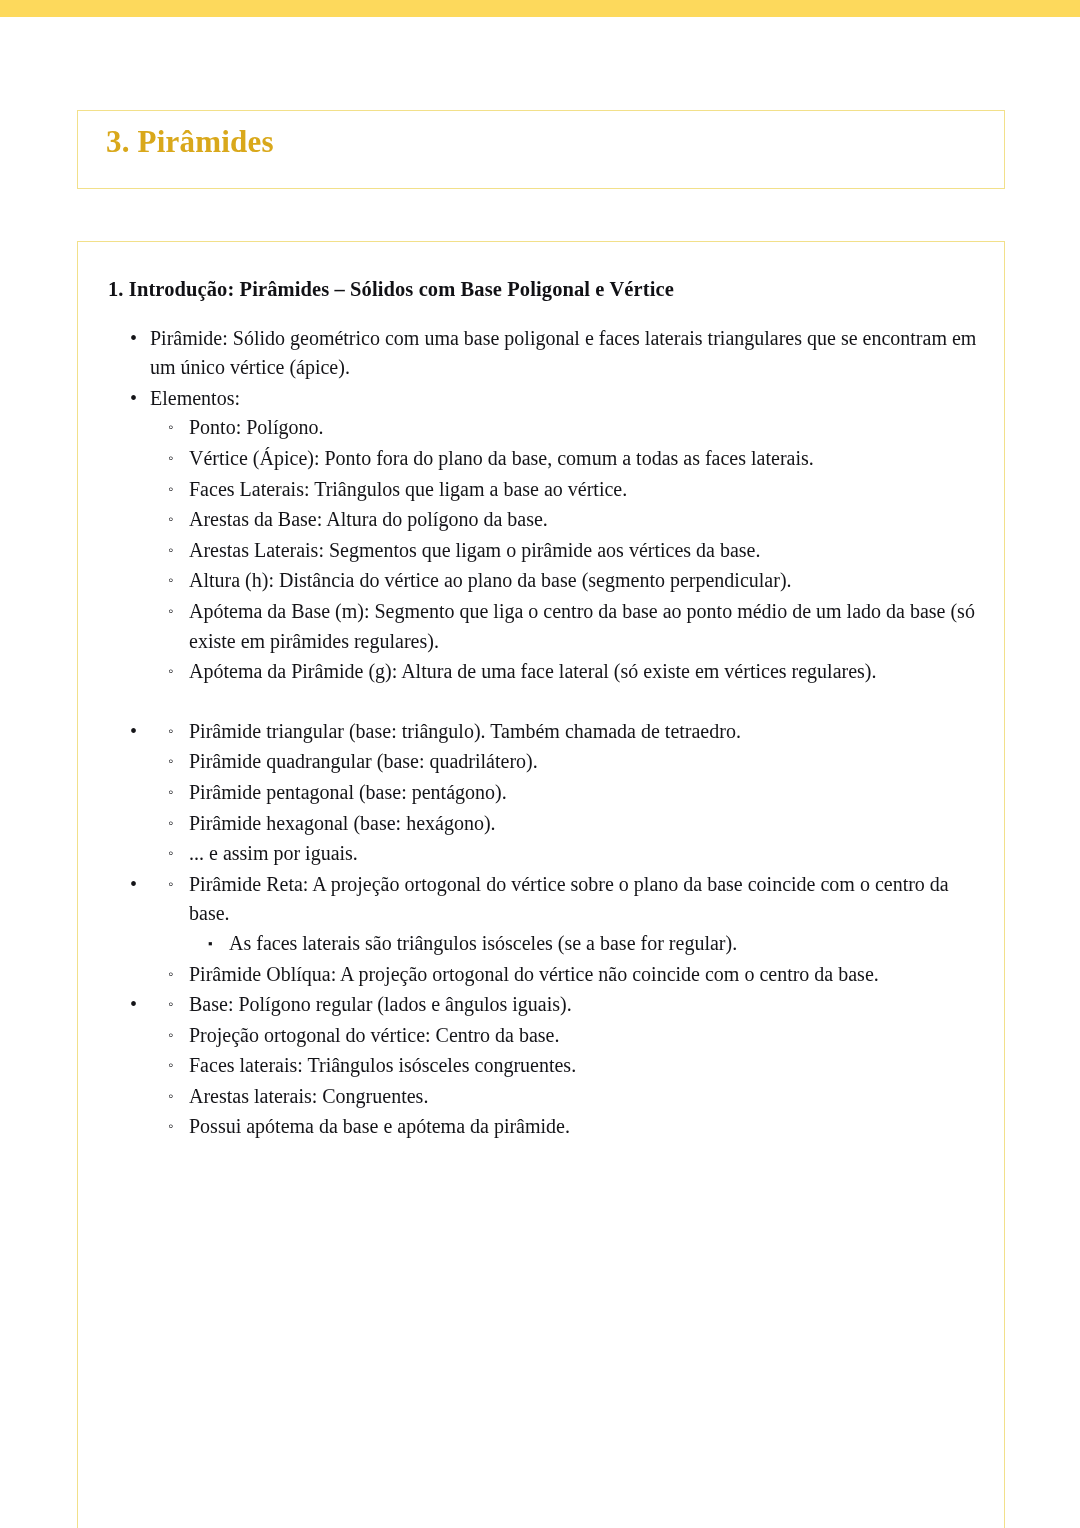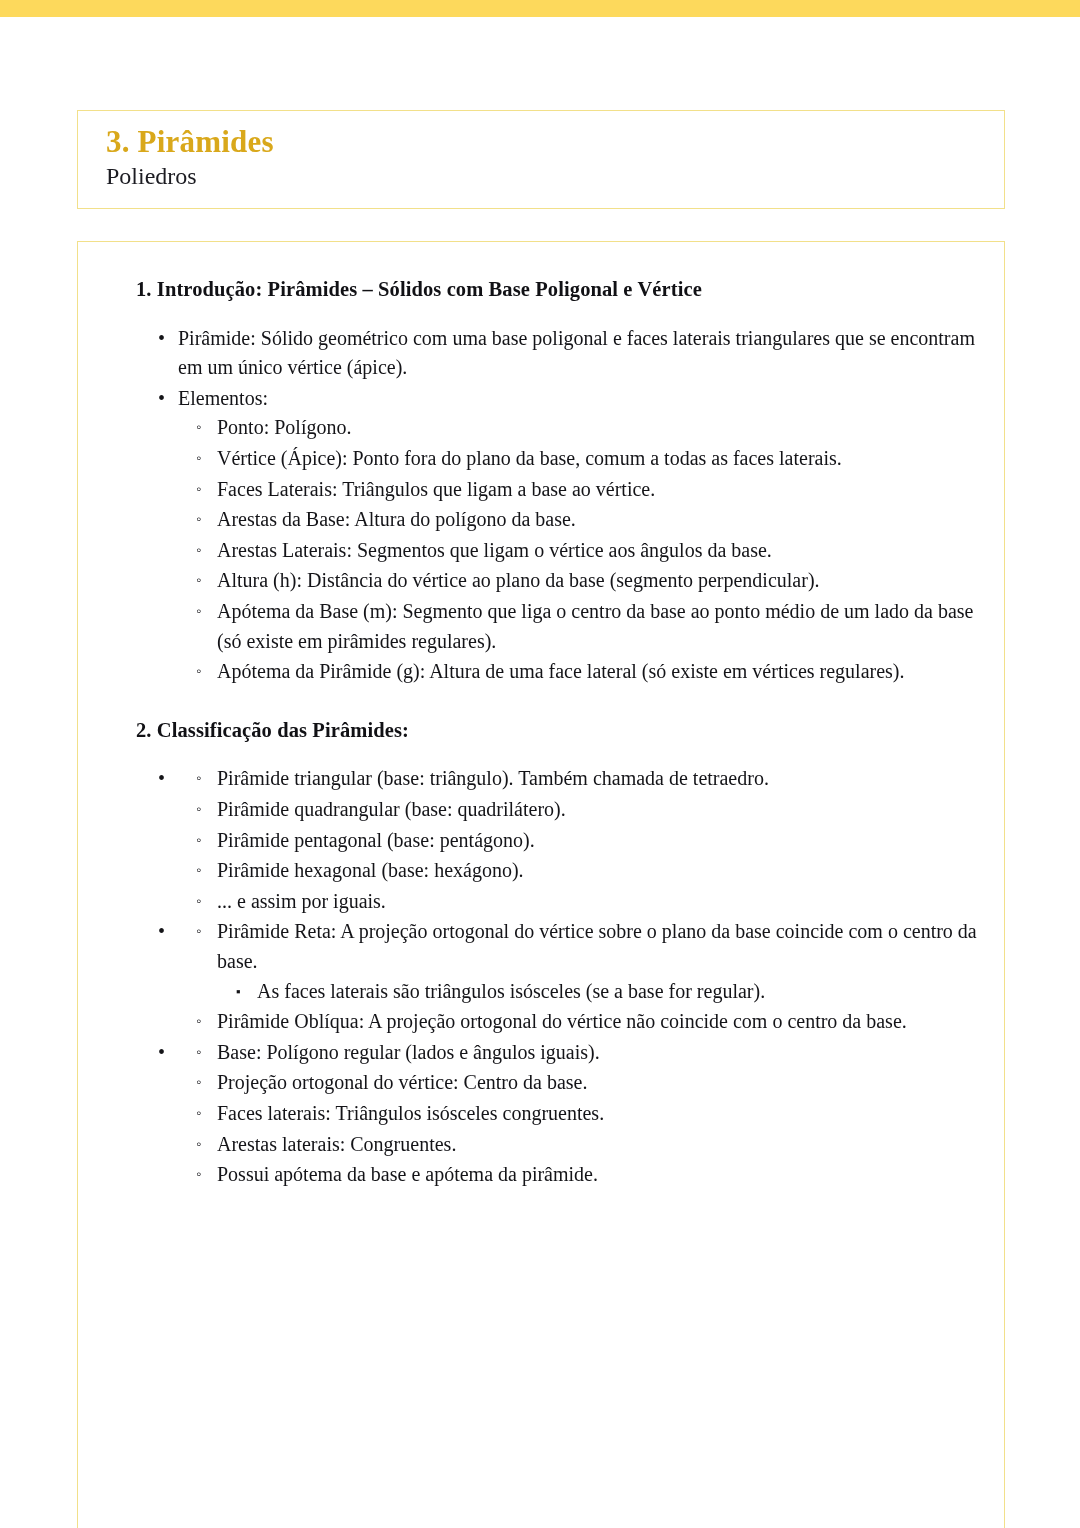--- a/index.html
+++ b/index.html
@@ -26,21 +26,21 @@
     height: 17px;
     background: #fdd95c;
   }
 
   
   .title-card {
     position: absolute;
     left: 77px;
     top: 110px;
     width: 928px;
-    height: 99px;
+    height: 79px;
     border: 1px solid #f2e08a;
     box-sizing: border-box;
     background: #ffffff;
   }
   .title-card-inner {
     padding: 14px 0 0 28px;
   }
   .doc-title {
     font-size: 31px;
     font-weight: 700;
@@ -61,21 +61,20 @@
   .content-card {
     position: absolute;
     left: 77px;
     top: 241px;
     width: 928px;
     height: 1287px;
     border: 1px solid #f2e08a;
     border-bottom: none;
     box-sizing: border-box;
     background: #ffffff;
-    padding-left: 28px;
   }
   .content-inner {
     padding: 34px 26px 0 30px;
   }
 
   
   .section-heading {
     font-size: 20.5px;
     font-weight: 700;
     color: #111115;
@@ -155,21 +154,20 @@
   }
 </style>
 </head>
 <body>
 
 <div class="top-band"></div>
 
 <div class="title-card">
   <div class="title-card-inner">
     <div class="doc-title">3. Pirâmides</div>
-    <div class="doc-subtitle">Poliedros</div>
   </div>
 </div>
 
 <div class="content-card">
   <div class="content-inner" id="content-root">
       <div class="section-block">
         <div class="section-heading">1. Introdução: Pirâmides – Sólidos com Base Poligonal e Vértice</div>
         <ul class="bullet-list">
           <li class="lvl1">
             <span class="marker">•</span>
@@ -190,40 +188,39 @@
               <li class="lvl2">
                 <span class="marker">◦</span>
                 <span class="li-text">Faces Laterais: Triângulos que ligam a base ao vértice.</span>
               </li>
               <li class="lvl2">
                 <span class="marker">◦</span>
                 <span class="li-text">Arestas da Base: Altura do polígono da base.</span>
               </li>
               <li class="lvl2">
                 <span class="marker">◦</span>
-                <span class="li-text">Arestas Laterais: Segmentos que ligam o vértice aos ângulos da base.</span>
+                <span class="li-text">Arestas Laterais: Segmentos que ligam o pirâmide aos vértices da base.</span>
               </li>
               <li class="lvl2">
                 <span class="marker">◦</span>
                 <span class="li-text">Altura (h): Distância do vértice ao plano da base (segmento perpendicular).</span>
               </li>
               <li class="lvl2">
                 <span class="marker">◦</span>
                 <span class="li-text">Apótema da Base (m): Segmento que liga o centro da base ao ponto médio de um lado da base (só existe em pirâmides regulares).</span>
               </li>
               <li class="lvl2">
                 <span class="marker">◦</span>
                 <span class="li-text">Apótema da Pirâmide (g): Altura de uma face lateral (só existe em vértices regulares).</span>
               </li>
             </ul>
           </li>
         </ul>
       </div>
       <div class="section-block">
-        <div class="section-heading">2. Classificação das Pirâmides:</div>
         <ul class="bullet-list">
           <li class="lvl1">
             <span class="marker">•</span>
             <ul class="bullet-list sub">
               <li class="lvl2">
                 <span class="marker">◦</span>
                 <span class="li-text">Pirâmide triangular (base: triângulo). Também chamada de tetraedro.</span>
               </li>
               <li class="lvl2">
                 <span class="marker">◦</span>

